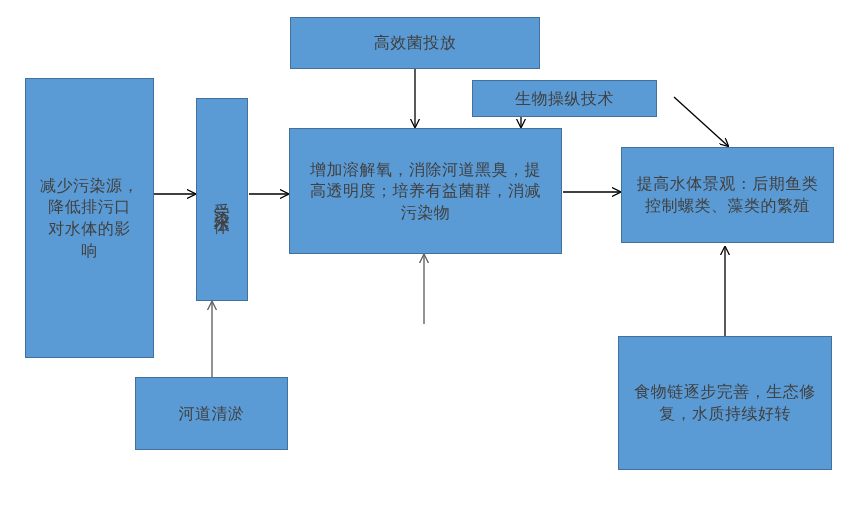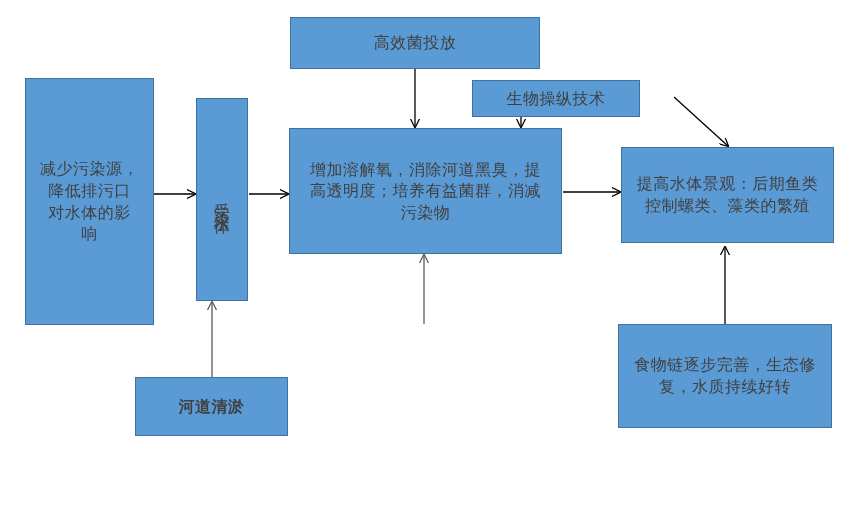--- a/index.html
+++ b/index.html
@@ -80,21 +80,21 @@
 
     <line x1="674" y1="97" x2="728" y2="146" stroke="#000000" stroke-width="1.3" marker-end="url(#ah-black)"></line>
 
     <line x1="424" y1="324" x2="424" y2="255" stroke="#595959" stroke-width="1.3" marker-end="url(#ah-gray)"></line>
 
     <line x1="212" y1="377" x2="212" y2="302" stroke="#595959" stroke-width="1.3" marker-end="url(#ah-gray)"></line>
 
     <line x1="725" y1="342" x2="725" y2="247" stroke="#000000" stroke-width="1.3" marker-end="url(#ah-black)"></line>
   </svg>
 
-  <div class="node fs-16" style="left:25px; top:78px; width:129px; height:247px;">
+  <div class="node fs-16" style="left:25px; top:78px; width:129px; height:280px;">
     <span class="label">减少污染源，
 降低排污口
 对水体的影
 响</span>
   </div>
 
   <div class="node vertical fs-16" style="left:196px; top:98px; width:52px; height:203px;">
     <span class="label">受污染水体</span>
   </div>
 
@@ -106,27 +106,27 @@
 
   <div class="node fs-16" style="left:621px; top:147px; width:213px; height:96px;">
     <span class="label">提高水体景观：后期鱼类
 控制螺类、藻类的繁殖</span>
   </div>
 
   <div class="node fs-16" style="left:290px; top:17px; width:250px; height:52px;">
     <span class="label">高效菌投放</span>
   </div>
 
-  <div class="node fs-16" style="left:472px; top:80px; width:168px; height:37px;">
+  <div class="node fs-16" style="left:472px; top:80px; width:185px; height:37px;">
     <span class="label">生物操纵技术</span>
   </div>
 
 
-  <div class="node fs-16" style="left:135px; top:377px; width:153px; height:59px;font-weight:bold;">
+  <div class="node fs-16" style="left:135px; top:377px; width:153px; height:73px;">
     <span class="label">河道清淤</span>
   </div>
 
-  <div class="node fs-16" style="left:618px; top:324px; width:214px; height:104px;">
+  <div class="node fs-16" style="left:618px; top:336px; width:214px; height:134px;">
     <span class="label">食物链逐步完善，生态修
 复，水质持续好转</span>
   </div>
 
 </div>
 
 </body></html>

